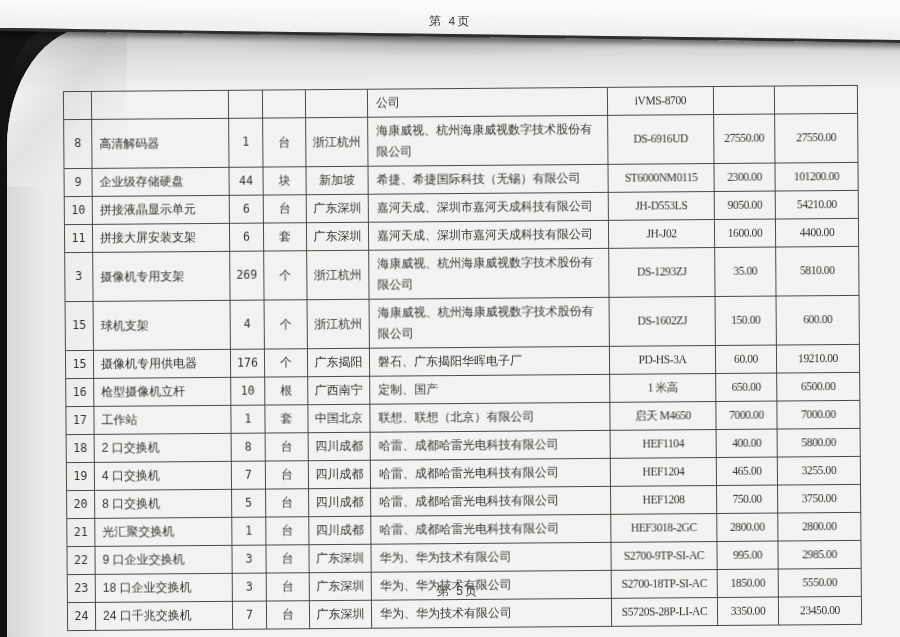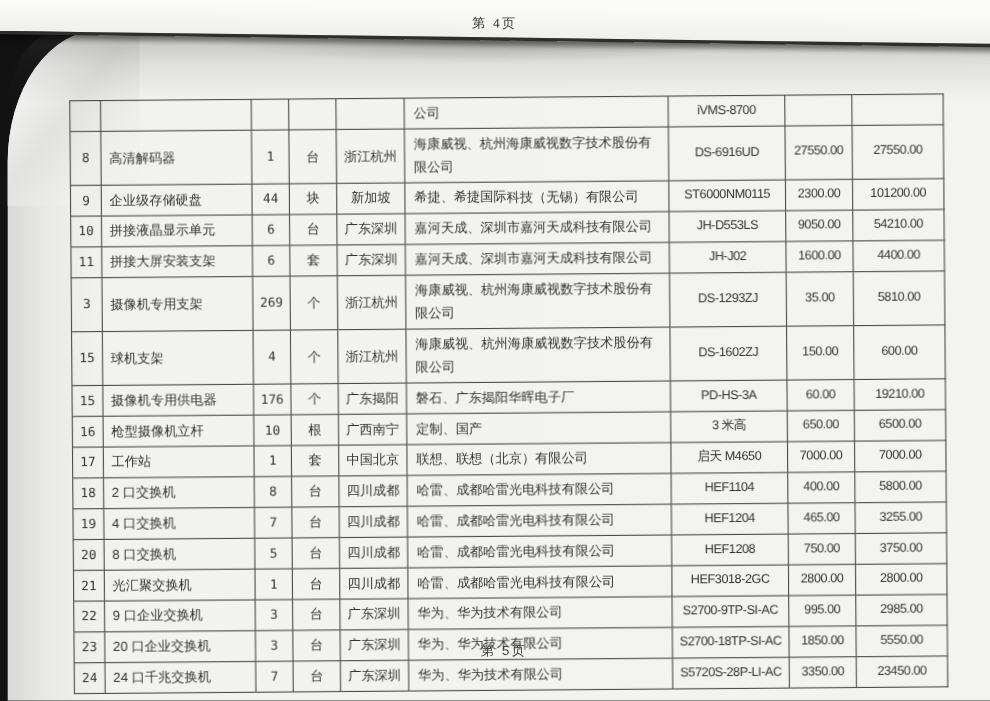--- a/index.html
+++ b/index.html
@@ -15,21 +15,21 @@
     position:absolute;top:-12px;left:-8px;width:918px;height:40px;
     background:linear-gradient(180deg,#fbfbfa 30%,#efefed 100%);
     border-bottom:3px solid #2e2e2c;
     box-shadow:0 4px 5px rgba(0,0,0,0.45);
     transform:rotate(0.75deg);
     transform-origin:0 100%;
     z-index:3;
   }
   .prev-footer{
     position:absolute;left:437px;bottom:4px;
-    font-size:12px;color:#3a3a3a;letter-spacing:2px;font-family:Liberation Serif, serif;
+    font-size:12px;color:#3a3a3a;letter-spacing:2px;
   }
 
   
   .page{
     position:absolute;left:7px;top:27px;right:-2px;bottom:-2px;
     background:
       linear-gradient(90deg,#d8d8d6 0px,#eaeae8 38px,#f2f2f0 95px,#f3f3f1 100%);
     border-top-left-radius:85px 120px;
     z-index:2;
   }
@@ -58,21 +58,21 @@
     border:1px solid #4a4a48;
     font-size:12px;color:#323230;
     padding:3px 3px;vertical-align:middle;text-align:center;
     line-height:1.55;
     overflow:hidden;
   }
   td.c-name{text-align:left;padding-left:7px;}
   td.c-supplier{text-align:left;padding-left:8px;padding-right:8px;line-height:1.75;}
   td.c-no,td.c-qty{font-family:"DejaVu Sans Mono",monospace;font-size:11.5px;}
   td.c-model,td.c-price,td.c-total{
-    font-family:Liberation Sans, sans-serif;font-size:11.5px;letter-spacing:-0.4px;
+    font-family:Liberation Serif, serif;font-size:11.5px;letter-spacing:-0.4px;
   }
 
   .cur-footer{
     position:absolute;left:430px;top:556px;
     font-size:12px;color:#3f3f3d;letter-spacing:2px;
   }
 </style>
 </head>
 <body>
 
@@ -192,21 +192,21 @@
             <td class="c-total">19210.00</td>
           </tr>
 
           <tr>
             <td class="c-no">16</td>
             <td class="c-name">枪型摄像机立杆</td>
             <td class="c-qty">10</td>
             <td class="c-unit">根</td>
             <td class="c-origin">广西南宁</td>
             <td class="c-supplier">定制、国产</td>
-            <td class="c-model">3 米高</td>
+            <td class="c-model">1 米高</td>
             <td class="c-price">650.00</td>
             <td class="c-total">6500.00</td>
           </tr>
 
           <tr>
             <td class="c-no">17</td>
             <td class="c-name">工作站</td>
             <td class="c-qty">1</td>
             <td class="c-unit">套</td>
             <td class="c-origin">中国北京</td>
@@ -271,21 +271,21 @@
             <td class="c-unit">台</td>
             <td class="c-origin">广东深圳</td>
             <td class="c-supplier">华为、华为技术有限公司</td>
             <td class="c-model">S2700-9TP-SI-AC</td>
             <td class="c-price">995.00</td>
             <td class="c-total">2985.00</td>
           </tr>
 
           <tr>
             <td class="c-no">23</td>
-            <td class="c-name">20 口企业交换机</td>
+            <td class="c-name">18 口企业交换机</td>
             <td class="c-qty">3</td>
             <td class="c-unit">台</td>
             <td class="c-origin">广东深圳</td>
             <td class="c-supplier">华为、华为技术有限公司</td>
             <td class="c-model">S2700-18TP-SI-AC</td>
             <td class="c-price">1850.00</td>
             <td class="c-total">5550.00</td>
           </tr>
 
           <tr>

